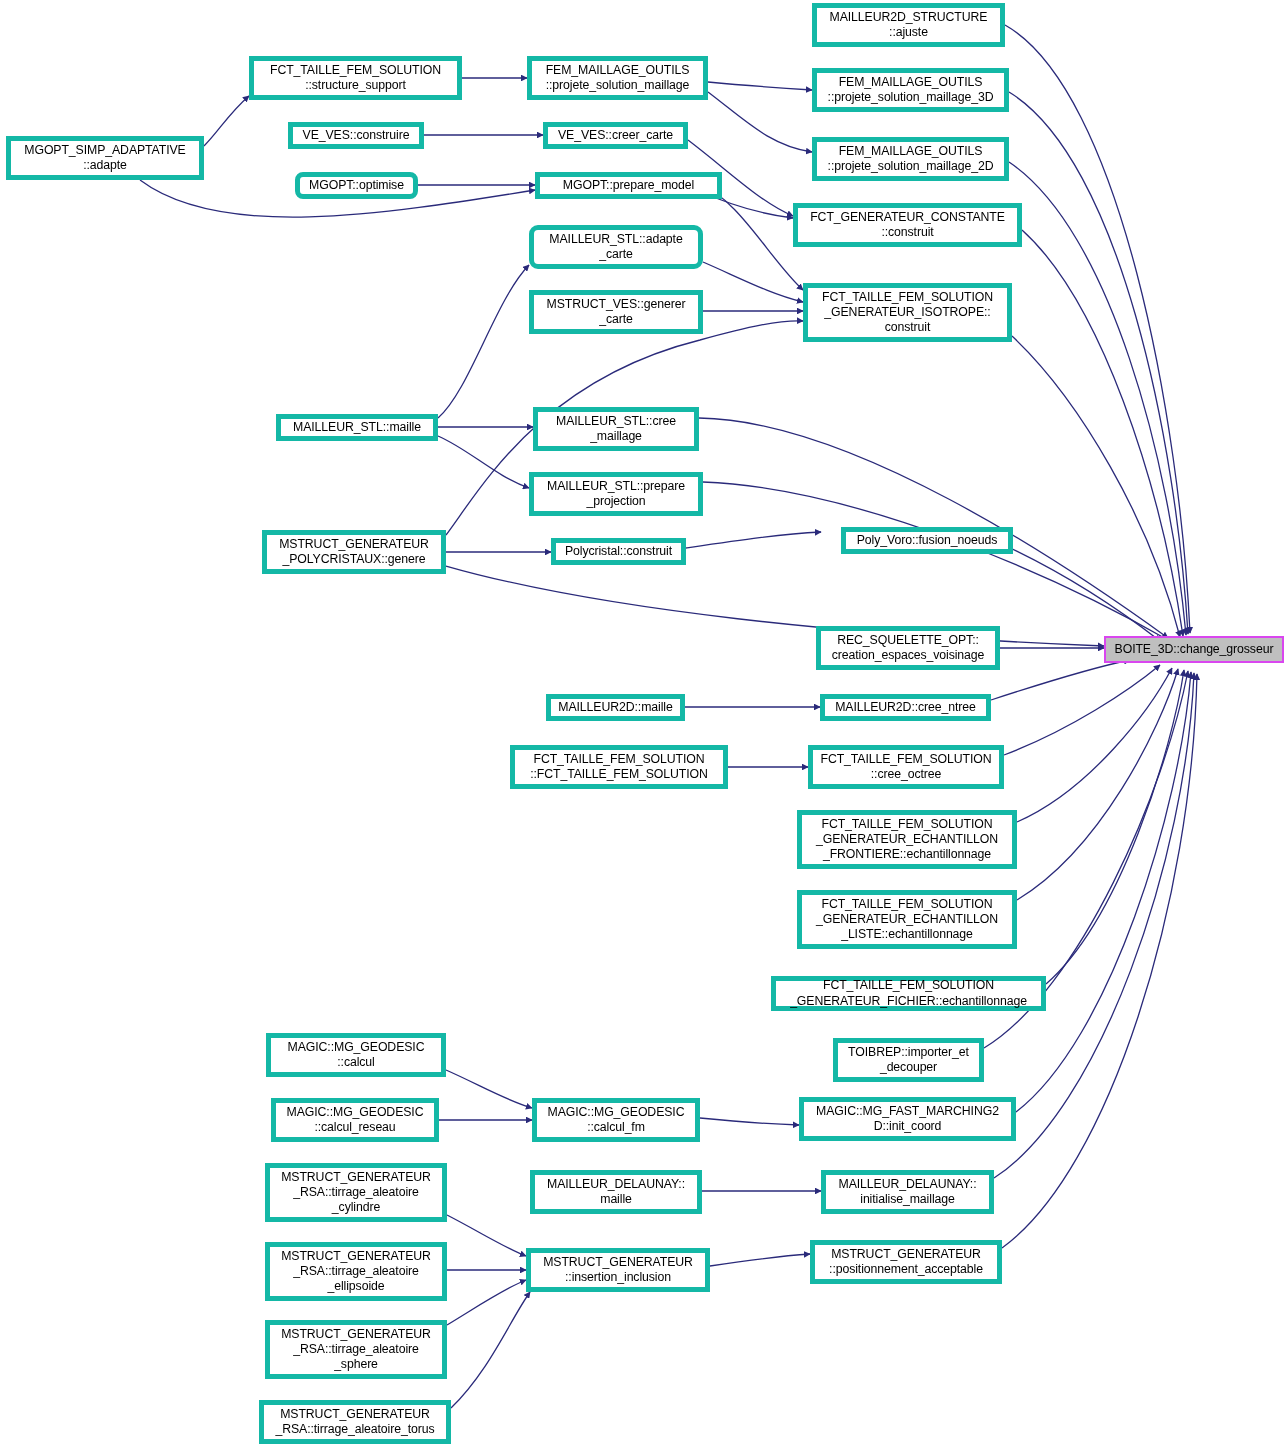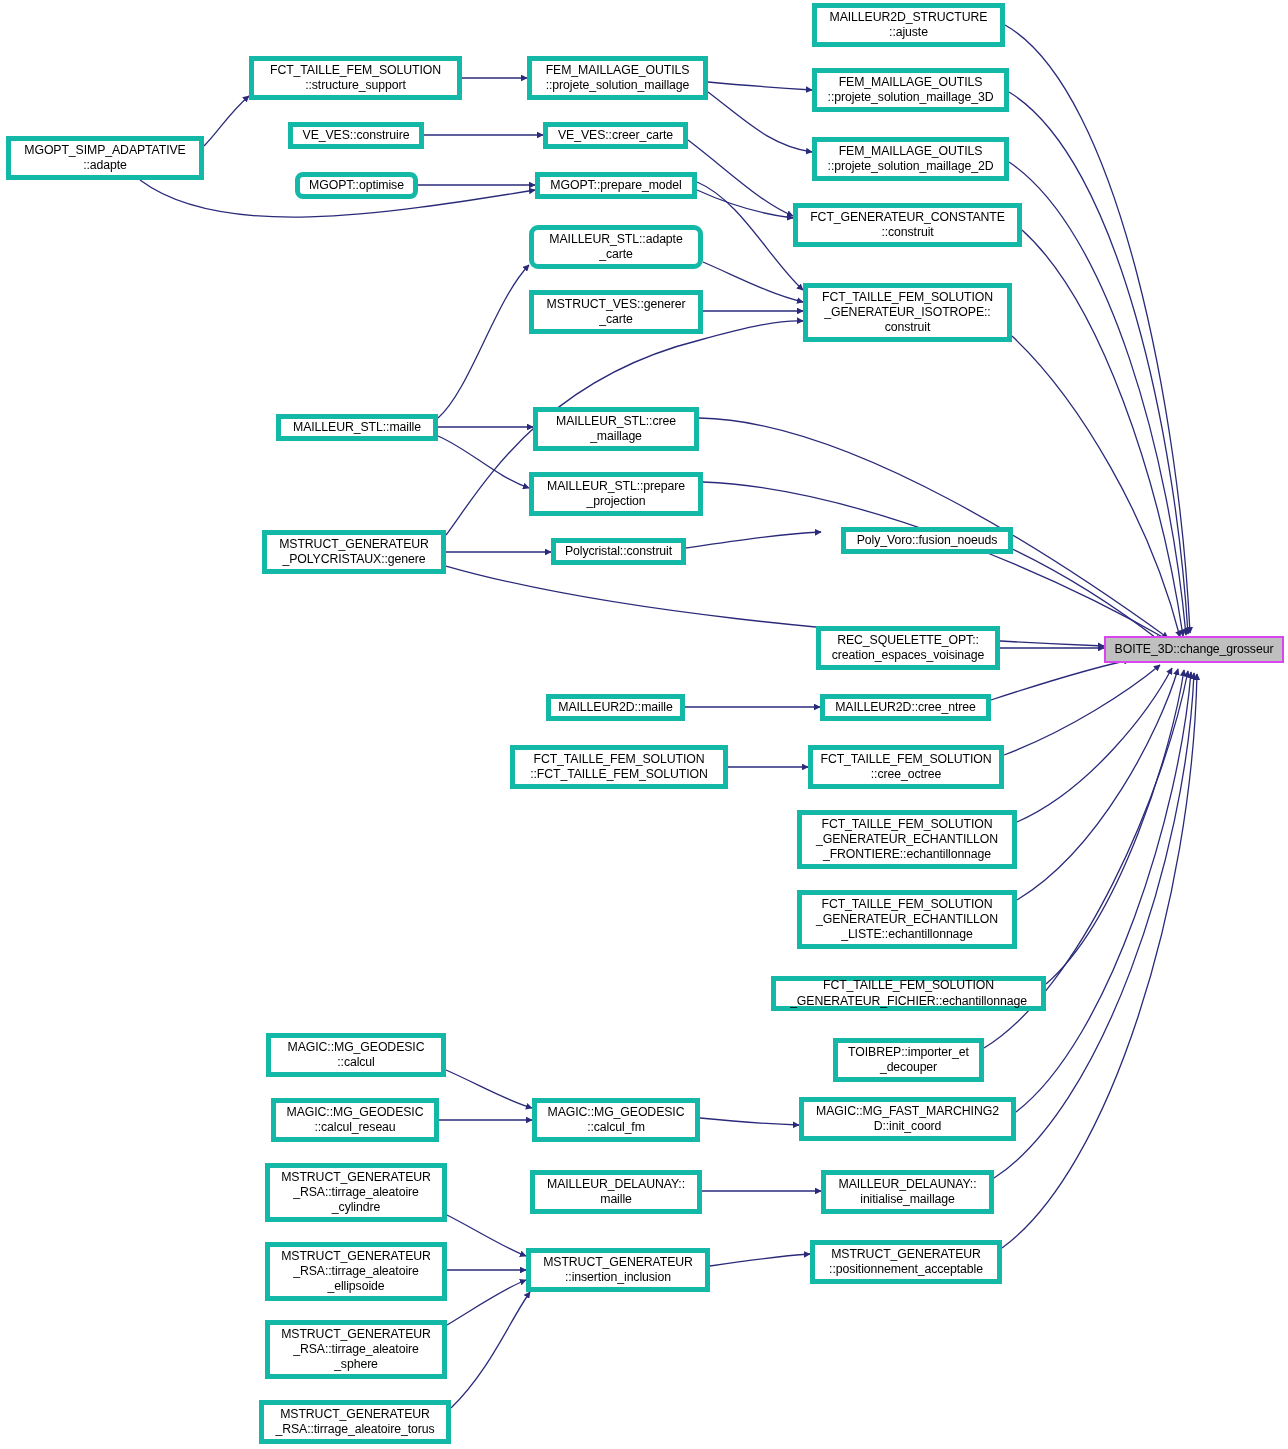--- a/index.html
+++ b/index.html
@@ -98,21 +98,21 @@
   <div id="node-layer">
       <div class="node" id="n0" style="left: 6px; top: 136px; width: 198px; height: 44px;"><span class="lbl">MGOPT_SIMP_ADAPTATIVE
 ::adapte</span></div>
       <div class="node" id="n1" style="left: 249px; top: 56px; width: 213px; height: 44px;"><span class="lbl">FCT_TAILLE_FEM_SOLUTION
 ::structure_support</span></div>
       <div class="node" id="n2" style="left: 288px; top: 122px; width: 136px; height: 27px;"><span class="lbl">VE_VES::construire</span></div>
       <div class="node" id="n3" style="left: 295px; top: 172px; width: 123px; height: 27px; border-radius: 8px;"><span class="lbl">MGOPT::optimise</span></div>
       <div class="node" id="n4" style="left: 527px; top: 56px; width: 181px; height: 44px;"><span class="lbl">FEM_MAILLAGE_OUTILS
 ::projete_solution_maillage</span></div>
       <div class="node" id="n5" style="left: 543px; top: 122px; width: 145px; height: 27px;"><span class="lbl">VE_VES::creer_carte</span></div>
-      <div class="node" id="n6" style="left: 535px; top: 172px; width: 162px; height: 27px;"><span class="lbl">MGOPT::prepare_model</span></div>
+      <div class="node" id="n6" style="left: 535px; top: 172px; width: 187px; height: 27px;"><span class="lbl">MGOPT::prepare_model</span></div>
       <div class="node" id="n7" style="left: 529px; top: 225px; width: 174px; height: 44px; border-radius: 9px;"><span class="lbl">MAILLEUR_STL::adapte
 _carte</span></div>
       <div class="node" id="n8" style="left: 529px; top: 290px; width: 174px; height: 44px;"><span class="lbl">MSTRUCT_VES::generer
 _carte</span></div>
       <div class="node" id="n9" style="left: 276px; top: 414px; width: 162px; height: 27px;"><span class="lbl">MAILLEUR_STL::maille</span></div>
       <div class="node" id="n10" style="left: 533px; top: 407px; width: 166px; height: 44px;"><span class="lbl">MAILLEUR_STL::cree
 _maillage</span></div>
       <div class="node" id="n11" style="left: 529px; top: 472px; width: 174px; height: 44px;"><span class="lbl">MAILLEUR_STL::prepare
 _projection</span></div>
       <div class="node" id="n12" style="left: 262px; top: 530px; width: 184px; height: 44px;"><span class="lbl">MSTRUCT_GENERATEUR

